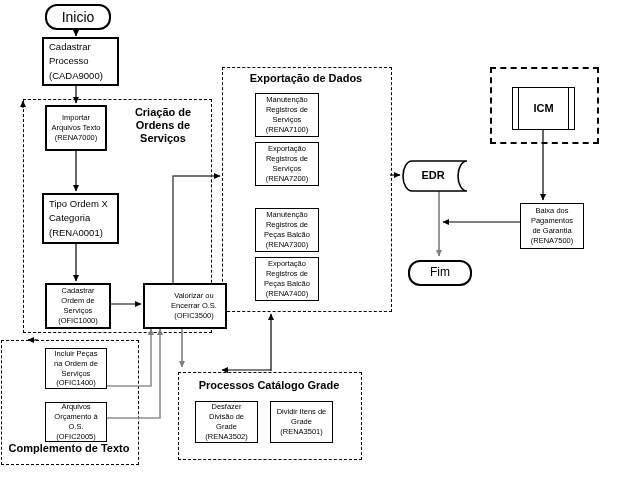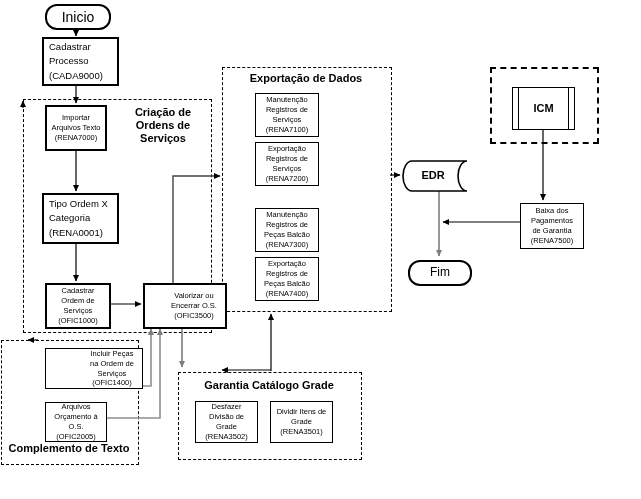--- a/index.html
+++ b/index.html
@@ -35,21 +35,21 @@
   <div class="region" style="left:222px;top:67px;width:168px;height:243px;"></div>
   <div class="region" style="left:1px;top:340px;width:136px;height:123px;"></div>
   <div class="region" style="left:178px;top:372px;width:182px;height:86px;"></div>
   <div class="region bigdash" style="left:490px;top:67px;width:105px;height:73px;"></div>
 
   <div class="region-label" style="left:120px;top:106px;width:86px;">Criação de
 Ordens de
 Serviços</div>
   <div class="region-label" style="left:222px;top:72px;width:168px;">Exportação de Dados</div>
   <div class="region-label" style="left:2px;top:442px;width:134px;">Complemento de Texto</div>
-  <div class="region-label" style="left:178px;top:379px;width:182px;">Garantia Catálogo Grade</div>
+  <div class="region-label" style="left:178px;top:379px;width:182px;">Processos Catálogo Grade</div>
 
   <svg class="wires">
     <defs>
       <marker id="ab" markerWidth="8" markerHeight="8" refX="6" refY="3" orient="auto" markerUnits="userSpaceOnUse">
         <path d="M0,0 L6.5,3 L0,6 Z" fill="#000000"></path>
       </marker>
       <marker id="ag" markerWidth="8" markerHeight="8" refX="6" refY="3" orient="auto" markerUnits="userSpaceOnUse">
         <path d="M0,0 L6.5,3 L0,6 Z" fill="#7d7d7d"></path>
       </marker>
     </defs>
@@ -141,21 +141,21 @@
 
   <div class="region-label" style="left:405px;top:169px;width:56px;">EDR</div>
 
   <div class="box thin" style="left:520px;top:203px;width:62px;height:44px;">
     <span class="lbl">Baixa dos
 Pagamentos
 de Garantia
 (RENA7500)</span>
   </div>
 
-  <div class="box thin" style="left:45px;top:348px;width:60px;height:39px;padding-left:36px;">
+  <div class="box thin" style="left:45px;top:348px;width:60px;height:39px;">
     <span class="lbl">Incluir Peças
 na Ordem de
 Serviços
 (OFIC1400)</span>
   </div>
   <div class="box thin" style="left:45px;top:402px;width:60px;height:38px;">
     <span class="lbl">Arquivos
 Orçamento à
 O.S.
 (OFIC2005)</span>

